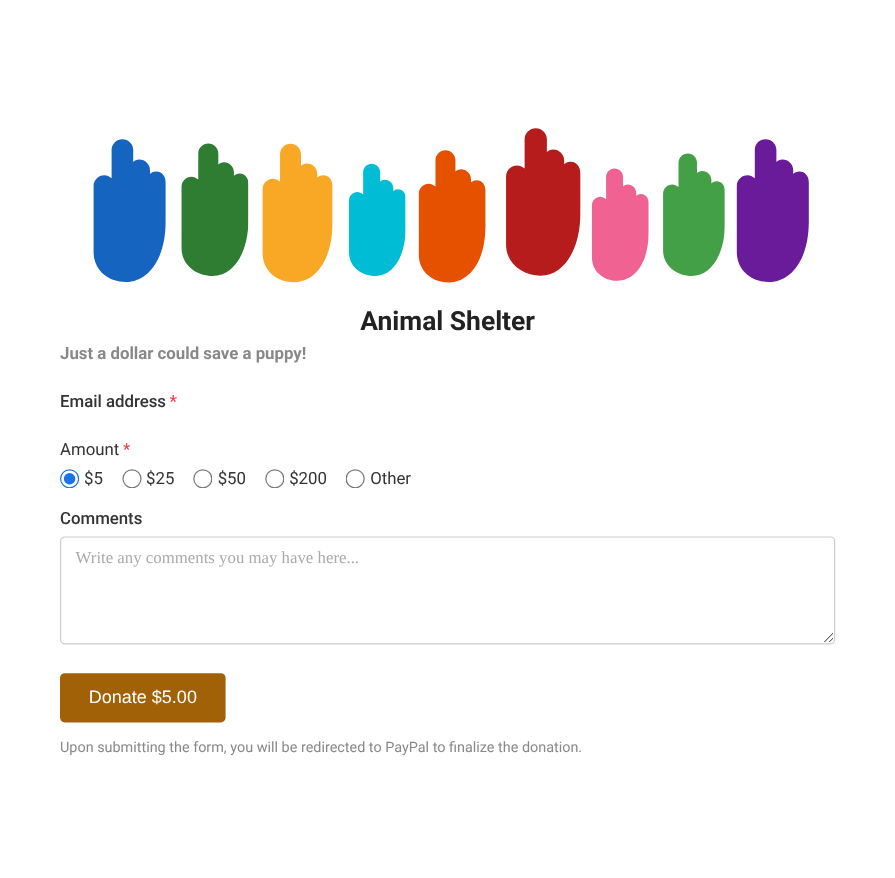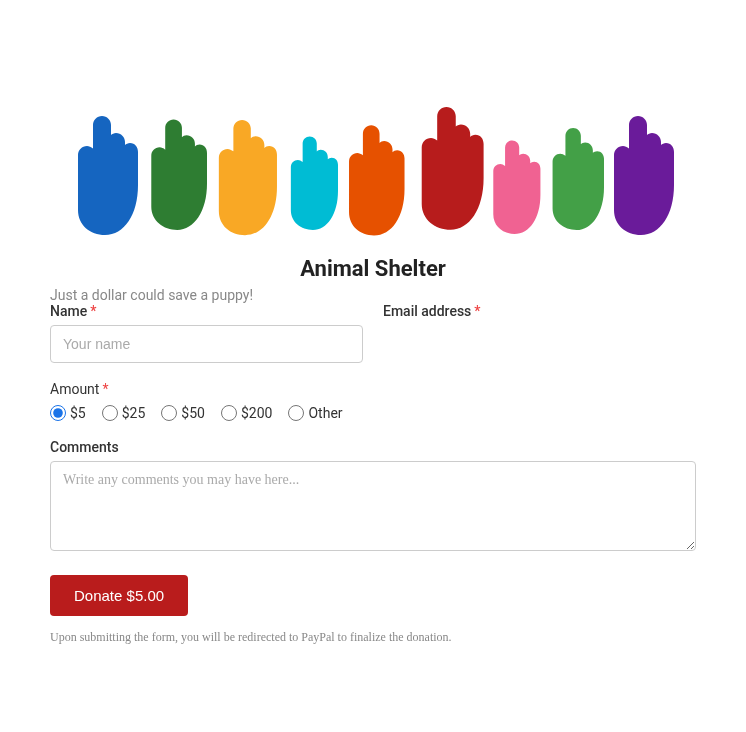--- a/index.html
+++ b/index.html
@@ -45,20 +45,22 @@
       font-size: 22px;
       font-weight: 700;
       color: #222;
       margin-bottom: 6px;
       text-align: center;
     }
 
     .page-subtitle {
       font-size: 14px;
       color: #888;
+      margin-bottom: 24px;
+      font-weight: bold;
     }
 
     .form-row {
       display: flex;
       gap: 20px;
       margin-bottom: 18px;
     }
 
     .form-group {
       display: flex;
@@ -148,35 +150,34 @@
       height: 90px;
       outline: none;
       font-family: Liberation Serif, serif;
     }
 
     .comments-textarea::placeholder {
       color: #aaa;
     }
 
     .donate-button {
-      background-color: #b91c1c;
+      background-color: #a16207;
       color: #fff;
       border: none;
       border-radius: 4px;
       padding: 12px 24px;
       font-size: 15px;
       font-weight: 500;
       cursor: pointer;
       margin-bottom: 14px;
     }
 
     .footer-note {
       font-size: 12px;
       color: #888;
-      font-family: Liberation Serif, serif;
     }
   </style>
 </head>
 <body>
 
 <div class="page-container">
 
   <div class="banner">
     <div class="hands-container">
 
@@ -217,26 +218,20 @@
       </svg>
     </div>
   </div>
 
   <h1 class="page-title">Animal Shelter</h1>
   <p class="page-subtitle">Just a dollar could save a puppy!</p>
 
   <form>
     
     <div class="form-row">
-      <div class="form-group">
-        <label class="form-label">
-          <span>Name</span><span class="required-star">*</span>
-        </label>
-        <input type="text" class="form-input" placeholder="Your name" style="">
-      </div>
       <div class="form-group">
         <label class="form-label">
           <span>Email address</span><span class="required-star">*</span>
         </label>
       </div>
     </div>
 
     
     <div class="amount-section">
       <div class="amount-label">

